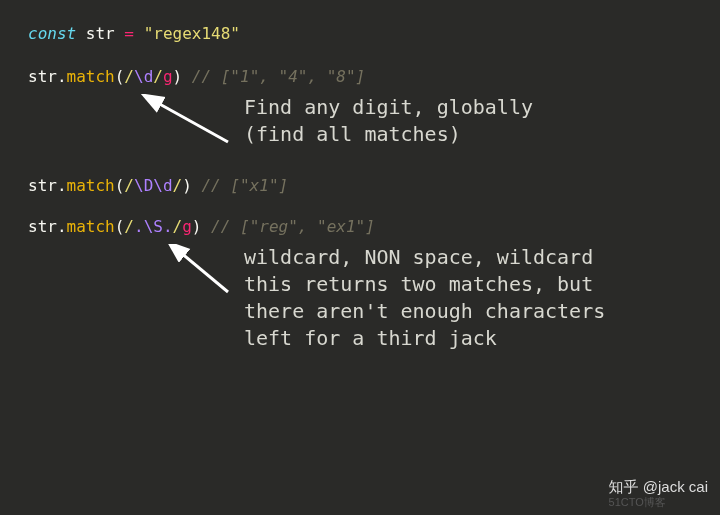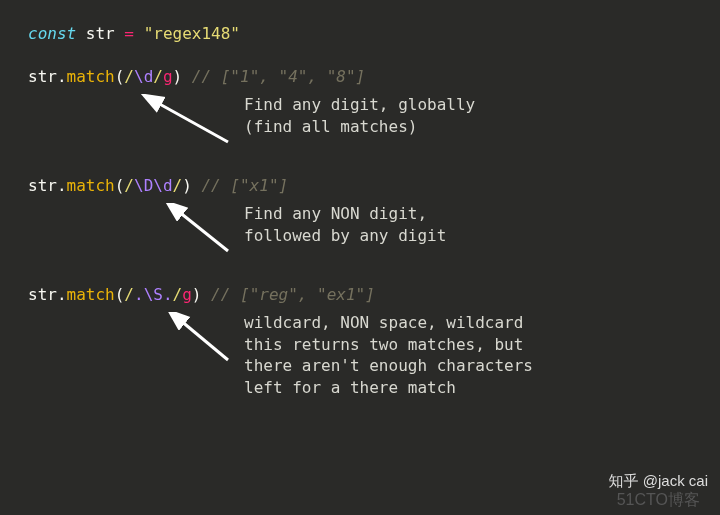--- a/index.html
+++ b/index.html
@@ -23,39 +23,39 @@
   .regex-delim { color: #e6db74; }
   .regex-esc { color: #ae81ff; }
   .regex-dot { color: #ae81ff; }
   .regex-flag { color: #f92672; }
   .comment { color: #75715e; font-style: italic; }
   .paren { color: #f8f8f2; }
 
   .explain {
     color: #d8d8d0;
     font-family: "Menlo","Monaco","Consolas",monospace;
-    font-size: 16px;
+    font-size: 20px;
     white-space: pre;
     line-height: 1.35;
   }
   .block1 { margin-top: 24px; position: relative; }
   .block2 { margin-top: 22px; position: relative; }
   .block3 { margin-top: 22px; position: relative; }
   .exp-wrap { display:flex; align-items:flex-start; margin-top:4px; }
   .arrow { flex: 0 0 auto; margin-right:6px; }
   .watermark {
     position: absolute;
     bottom: 6px;
     right: 12px;
-    text-align: center;
+    text-align: left;
     font-family: sans-serif;
     line-height: 1.2;
   }
   .wm1 { color: #ddd; font-size: 15px; }
-  .wm2 { color: #555; font-size: 16px; }
+  .wm2 { color: #555; font-size: 11px; }
 </style>
 </head>
 <body>
 
 <div class="line"><span class="kw-italic">const</span> <span class="ident">str</span> <span class="op">=</span> <span class="str">"regex148"</span></div>
 
 <div class="block1">
   <div class="line"><span class="ident">str</span><span class="ident">.</span><span class="fn">match</span><span class="paren">(</span><span class="regex-delim">/</span><span class="regex-esc">\d</span><span class="regex-delim">/</span><span class="regex-flag">g</span><span class="paren">)</span> <span class="comment">// ["1", "4", "8"]</span></div>
   <div class="exp-wrap">
     <svg class="arrow" width="210" height="60" viewBox="0 0 210 60">
@@ -66,48 +66,36 @@
         </defs>
       <line x1="200" y1="48" x2="128" y2="8" stroke="#fff" stroke-width="3" marker-end="url(#ah1)"></line>
     </svg>
     <div class="explain">Find any digit, globally
 (find all matches)</div>
   </div>
 </div>
 
 <div class="block2">
   <div class="line"><span class="ident">str</span><span class="ident">.</span><span class="fn">match</span><span class="paren">(</span><span class="regex-delim">/</span><span class="regex-esc">\D</span><span class="regex-esc">\d</span><span class="regex-delim">/</span><span class="regex-flag"></span><span class="paren">)</span> <span class="comment">// ["x1"]</span></div>
-  <div class="exp-wrap">
-    <svg class="arrow" width="210" height="60" viewBox="0 0 210 60">
-      <defs>
-          <marker id="ah2" markerWidth="10" markerHeight="10" refX="2" refY="3" orient="auto">
-            <path d="M0,0 L0,6 L8,3 z" fill="#fff"></path>
-          </marker>
-        </defs>
-      <line x1="200" y1="48" x2="150" y2="8" stroke="#fff" stroke-width="3" marker-end="url(#ah2)"></line>
-    </svg>
-    <div class="explain">Find any NON digit,
-followed by any digit</div>
-  </div>
 </div>
 
 <div class="block3">
   <div class="line"><span class="ident">str</span><span class="ident">.</span><span class="fn">match</span><span class="paren">(</span><span class="regex-delim">/</span><span class="regex-dot">.</span><span class="regex-esc">\S</span><span class="regex-dot">.</span><span class="regex-delim">/</span><span class="regex-flag">g</span><span class="paren">)</span> <span class="comment">// ["reg", "ex1"]</span></div>
   <div class="exp-wrap">
     <svg class="arrow" width="210" height="60" viewBox="0 0 210 60">
       <defs>
           <marker id="ah3" markerWidth="10" markerHeight="10" refX="2" refY="3" orient="auto">
             <path d="M0,0 L0,6 L8,3 z" fill="#fff"></path>
           </marker>
         </defs>
       <line x1="200" y1="48" x2="152" y2="8" stroke="#fff" stroke-width="3" marker-end="url(#ah3)"></line>
     </svg>
     <div class="explain">wildcard, NON space, wildcard
 this returns two matches, but
 there aren't enough characters
-left for a there match</div>
+left for a third jack</div>
   </div>
 </div>
 
 <div class="watermark">
   <div class="wm1">知乎 @jack cai</div>
   <div class="wm2">51CTO博客</div>
 </div>
 
 </body></html>

